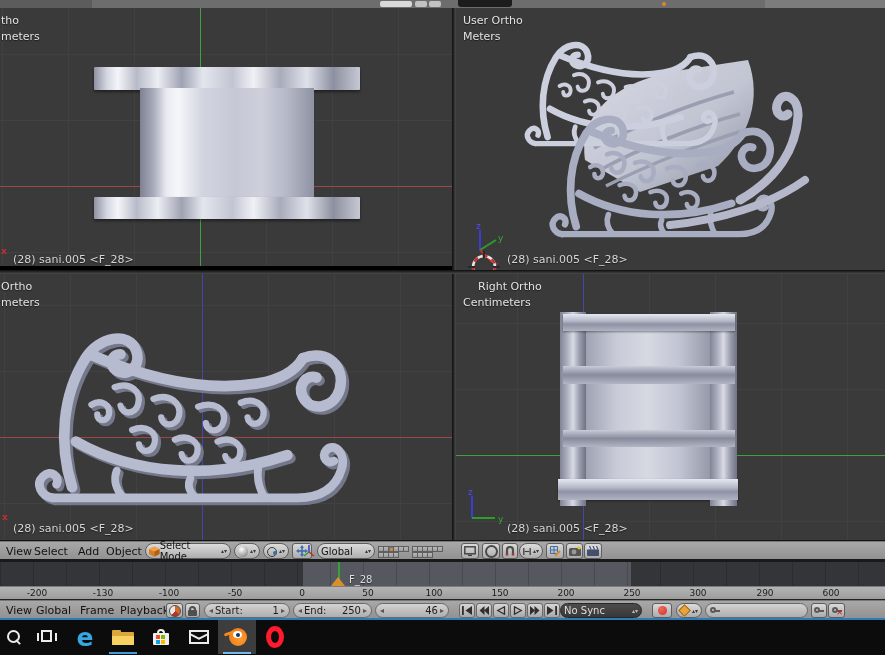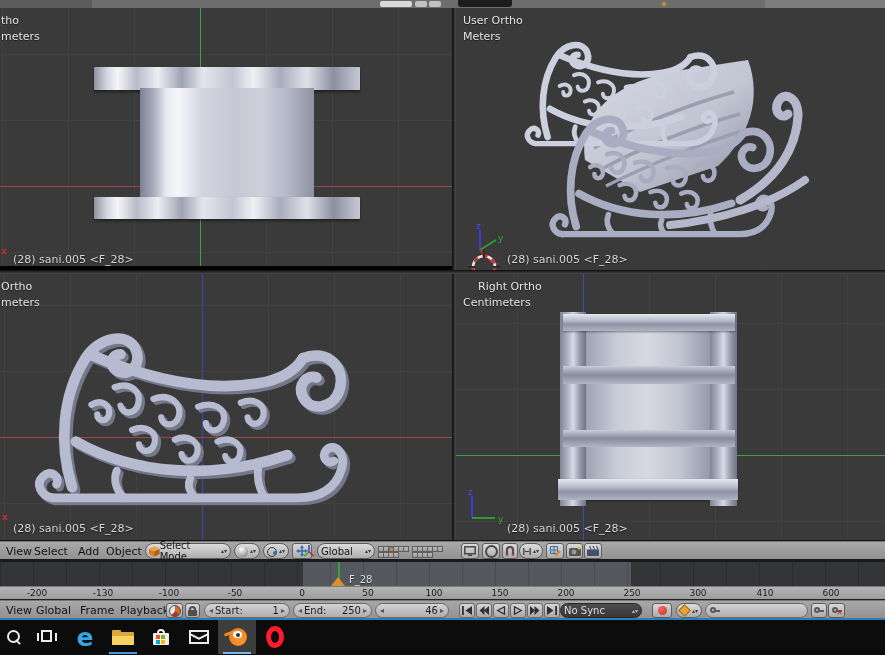--- a/index.html
+++ b/index.html
@@ -397,21 +397,21 @@
     <span class="tick" style="left:103px">-130</span>
     <span class="tick" style="left:169px">-100</span>
     <span class="tick" style="left:235px">-50</span>
     <span class="tick" style="left:302px">0</span>
     <span class="tick" style="left:368px">50</span>
     <span class="tick" style="left:434px">100</span>
     <span class="tick" style="left:500px">150</span>
     <span class="tick" style="left:566px">200</span>
     <span class="tick" style="left:632px">250</span>
     <span class="tick" style="left:698px">300</span>
-    <span class="tick" style="left:765px">410</span>
+    <span class="tick" style="left:765px">290</span>
     <span class="tick" style="left:831px">600</span>
   </div>
   <div class="abs hline-dark" style="top:599px;height:1px;background:#222"></div>
 
   <div class="hdr" style="top:600px">
     <span class="menu" style="left:6px">View</span>
     <span class="menu" style="left:36px">Global</span>
     <span class="menu" style="left:80px">Frame</span>
     <span class="menu" style="left:120px">Playback</span>
 

